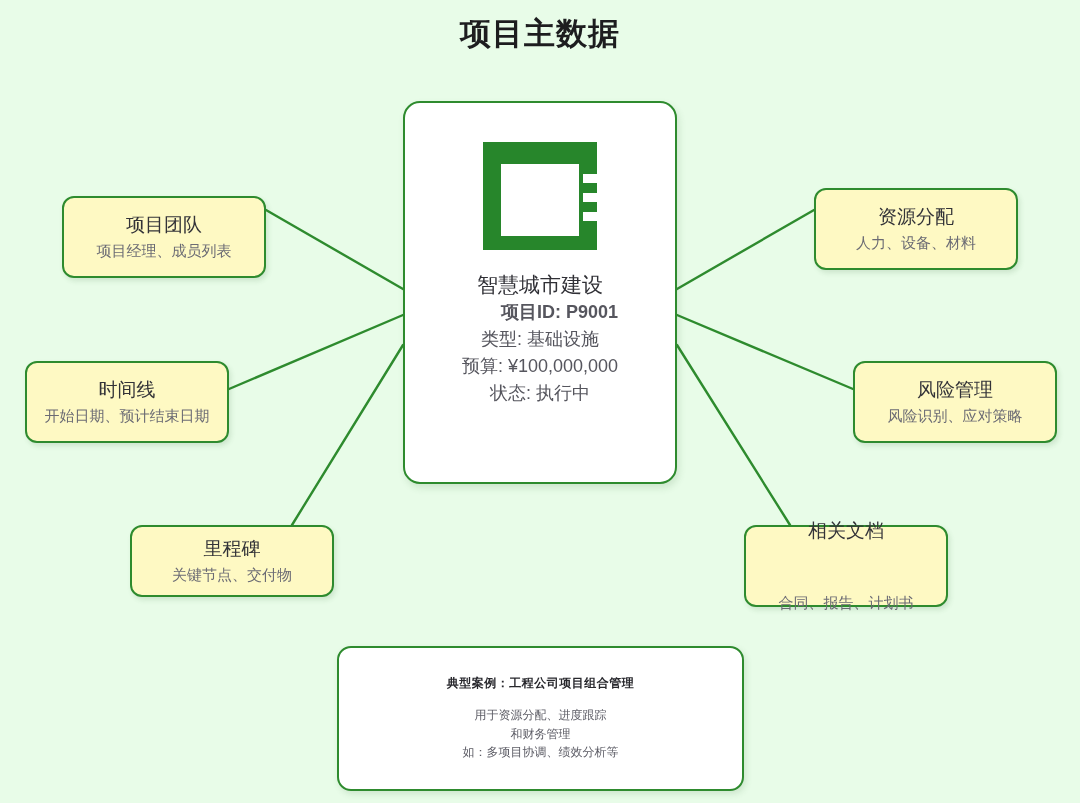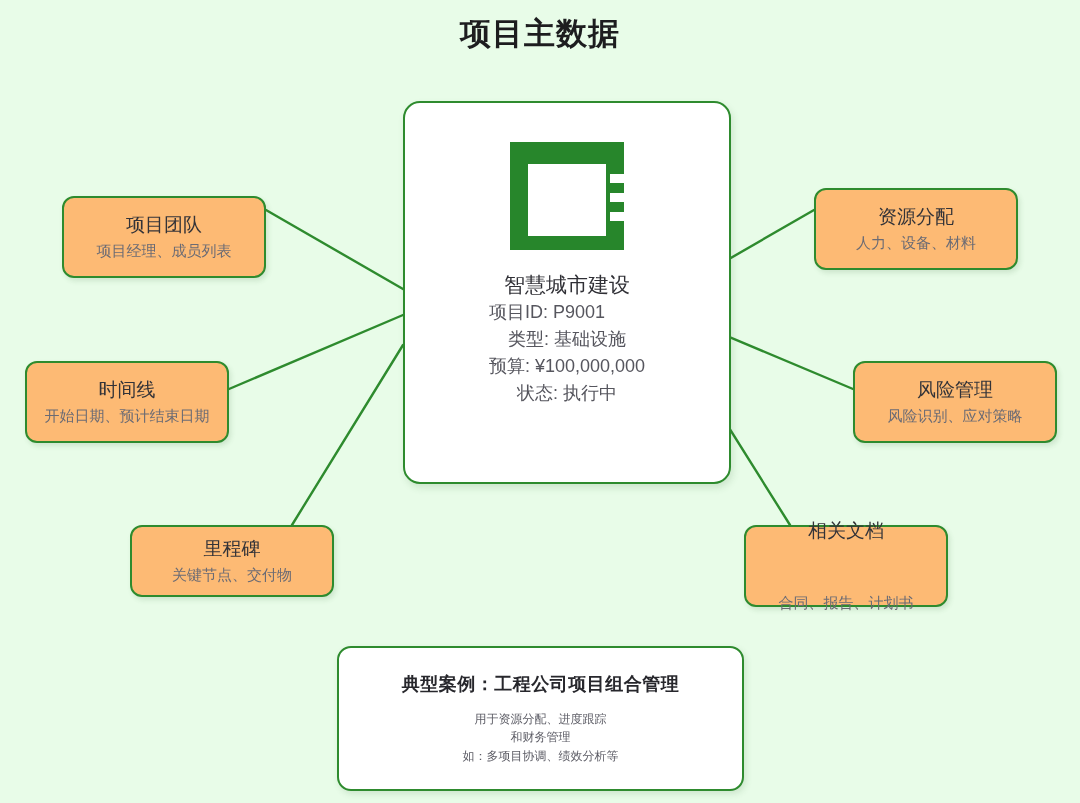--- a/index.html
+++ b/index.html
@@ -34,21 +34,21 @@
     width: 1080px;
     text-align: center;
     font-size: 31px;
     font-weight: bold;
     color: #1d1d1f;
     letter-spacing: 1px;
   }
   .node {
     position: absolute;
     box-sizing: border-box;
-    background: #fdba74;
+    background: #fef9c3;
     border: 2.5px solid #2e8b2e;
     border-radius: 12px;
     box-shadow: 2px 3px 5px rgba(70,120,70,0.16);
     display: flex;
     flex-direction: column;
     align-items: center;
     justify-content: center;
     z-index: 3;
   }
   .node-title {
@@ -60,21 +60,21 @@
   .node-sub {
     font-size: 15px;
     color: #6b6b74;
     line-height: 1.3;
   }
   
   #center-card {
     position: absolute;
     left: 403px;
     top: 101px;
-    width: 328px;
+    width: 274px;
     height: 383px;
     box-sizing: border-box;
     background: #ffffff;
     border: 2.5px solid #2e8b2e;
     border-radius: 17px;
     box-shadow: 2px 4px 7px rgba(70,120,70,0.16);
     display: flex;
     flex-direction: column;
     align-items: center;
     z-index: 4;
@@ -107,21 +107,21 @@
     border: 2.5px solid #2e8b2e;
     border-radius: 14px;
     box-shadow: 2px 3px 6px rgba(70,120,70,0.16);
     display: flex;
     flex-direction: column;
     align-items: center;
     justify-content: center;
     z-index: 3;
   }
   .case-title {
-    font-size: 18px;
+    font-size: 12px;
     font-weight: bold;
     color: #27272c;
     margin-bottom: 14px;
     letter-spacing: 0.5px;
   }
   .case-line {
     font-size: 12px;
     color: #5c5c65;
     line-height: 1.55;
   }
@@ -174,21 +174,21 @@
       <rect x="4" y="2" width="114" height="22" fill="#27862b"></rect>
       <rect x="4" y="24" width="18" height="86" fill="#27862b"></rect>
       <rect x="4" y="96" width="114" height="14" fill="#27862b"></rect>
       <rect x="100" y="24" width="18" height="86" fill="#27862b"></rect>
       <rect x="104" y="34" width="14" height="9" fill="#ffffff"></rect>
       <rect x="104" y="53" width="14" height="9" fill="#ffffff"></rect>
       <rect x="104" y="72" width="14" height="9" fill="#ffffff"></rect>
     </svg>
     <div class="center-name">智慧城市建设</div>
     <div id="center-details">
-        <div class="center-line" style="text-align: left;">项目ID: P9001</div>
+        <div class="center-line" style="text-align: right; font-weight: bold;">项目ID: P9001</div>
         <div class="center-line" style="text-align: center;">类型: 基础设施</div>
         <div class="center-line" style="text-align: left;">预算: ¥100,000,000</div>
         <div class="center-line" style="text-align: center;">状态: 执行中</div>
       </div>
   </div>
 
   <div id="case-box">
     <div class="case-title">典型案例：工程公司项目组合管理</div>
     <div id="case-lines">
         <div class="case-line" style="text-align: center;">用于资源分配、进度跟踪</div>

